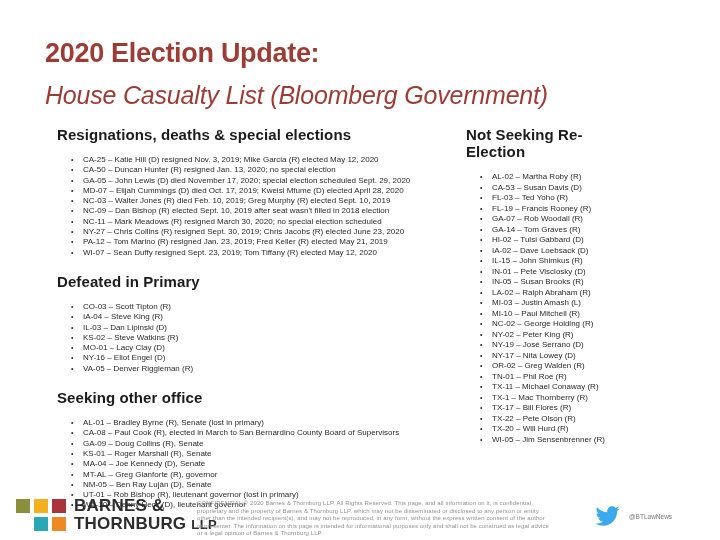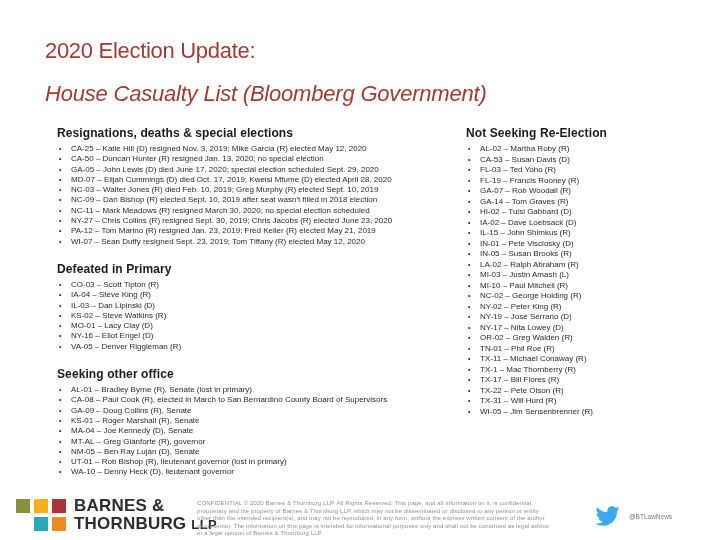--- a/index.html
+++ b/index.html
@@ -2,35 +2,35 @@
 <html><head>
 <meta charset="utf-8">
 <style>
   html,body{margin:0;padding:0;}
   body{
     width:720px;height:540px;position:relative;overflow:hidden;
     background:#ffffff;font-family:"Liberation Sans",sans-serif;
   }
   .slide-title{
     position:absolute;left:45px;top:38px;
-    font-size:22px;font-weight:normal;color:#9e3b33;letter-spacing:-0.3px;
+    font-size:27px;font-weight:bold;color:#9e3b33;letter-spacing:-0.3px;
   }
   .slide-subtitle{
     position:absolute;left:45px;top:81px;
-    font-size:22px;font-style:italic;color:#9e3b33;letter-spacing:-0.2px;
+    font-size:25px;font-style:italic;color:#9e3b33;letter-spacing:-0.2px;
   }
   .content{position:absolute;left:0;top:0;}
   .col-left{position:absolute;left:57px;top:126px;width:405px;}
   .col-right{position:absolute;left:466px;top:126px;width:175px;}
   .section{margin-bottom:15px;}
   .section-heading{
-    font-size:12px;font-weight:bold;color:#1b1b1b;margin:0 0 4px 0;
+    font-size:15px;font-weight:bold;color:#1b1b1b;margin:0 0 4px 0;
     letter-spacing:0.1px;
   }
-  ul.bullet-list{list-style:none;margin:0;padding:0;}
+  ul.bullet-list{list-style:none;margin:12px;padding:0;}
   ul.bullet-list li{
     position:relative;padding-left:14px;font-size:8px;color:#2a2a2a;
     line-height:10.3px;white-space:nowrap;
   }
   .col-right ul.bullet-list li{line-height:10.5px;}
   ul.bullet-list li::before{
     content:"\2022";position:absolute;left:2px;top:0;font-size:7px;color:#2a2a2a;
   }
   .footer{position:absolute;left:0;top:492px;width:720px;height:48px;}
   .logo{position:absolute;left:16px;top:5px;display:flex;align-items:flex-start;}
@@ -54,21 +54,21 @@
 <div class="slide-subtitle">House Casualty List (Bloomberg Government)</div>
 
 <div class="content">
 
   <div class="col-left">
     <div class="section">
       <div class="section-heading">Resignations, deaths &amp; special elections</div>
       <ul class="bullet-list">
           <li>CA-25 – Katie Hill (D) resigned Nov. 3, 2019; Mike Garcia (R) elected May 12, 2020</li>
           <li>CA-50 – Duncan Hunter (R) resigned Jan. 13, 2020; no special election</li>
-          <li>GA-05 – John Lewis (D) died June 17, 2020; special election scheduled Sept. 29, 2020</li>
+          <li>GA-05 – John Lewis (D) died November 17, 2020; special election scheduled Sept. 29, 2020</li>
           <li>MD-07 – Elijah Cummings (D) died Oct. 17, 2019; Kweisi Mfume (D) elected April 28, 2020</li>
           <li>NC-03 – Walter Jones (R) died Feb. 10, 2019; Greg Murphy (R) elected Sept. 10, 2019</li>
           <li>NC-09 – Dan Bishop (R) elected Sept. 10, 2019 after seat wasn't filled in 2018 election</li>
           <li>NC-11 – Mark Meadows (R) resigned March 30, 2020; no special election scheduled</li>
           <li>NY-27 – Chris Collins (R) resigned Sept. 30, 2019; Chris Jacobs (R) elected June 23, 2020</li>
           <li>PA-12 – Tom Marino (R) resigned Jan. 23, 2019; Fred Keller (R) elected May 21, 2019</li>
           <li>WI-07 – Sean Duffy resigned Sept. 23, 2019; Tom Tiffany (R) elected May 12, 2020</li>
         </ul>
     </div>
     <div class="section">
@@ -120,21 +120,21 @@
           <li>NC-02 – George Holding (R)</li>
           <li>NY-02 – Peter King (R)</li>
           <li>NY-19 – José Serrano (D)</li>
           <li>NY-17 – Nita Lowey (D)</li>
           <li>OR-02 – Greg Walden (R)</li>
           <li>TN-01 – Phil Roe (R)</li>
           <li>TX-11 – Michael Conaway (R)</li>
           <li>TX-1 – Mac Thornberry (R)</li>
           <li>TX-17 – Bill Flores (R)</li>
           <li>TX-22 – Pete Olson (R)</li>
-          <li>TX-31 – Will Hurd (R)</li>
+          <li>TX-20 – Will Hurd (R)</li>
           <li>WI-05 – Jim Sensenbrenner (R)</li>
         </ul>
     </div>
   </div>
 
 </div>
 
 <div class="footer">
 
   <div class="logo">

